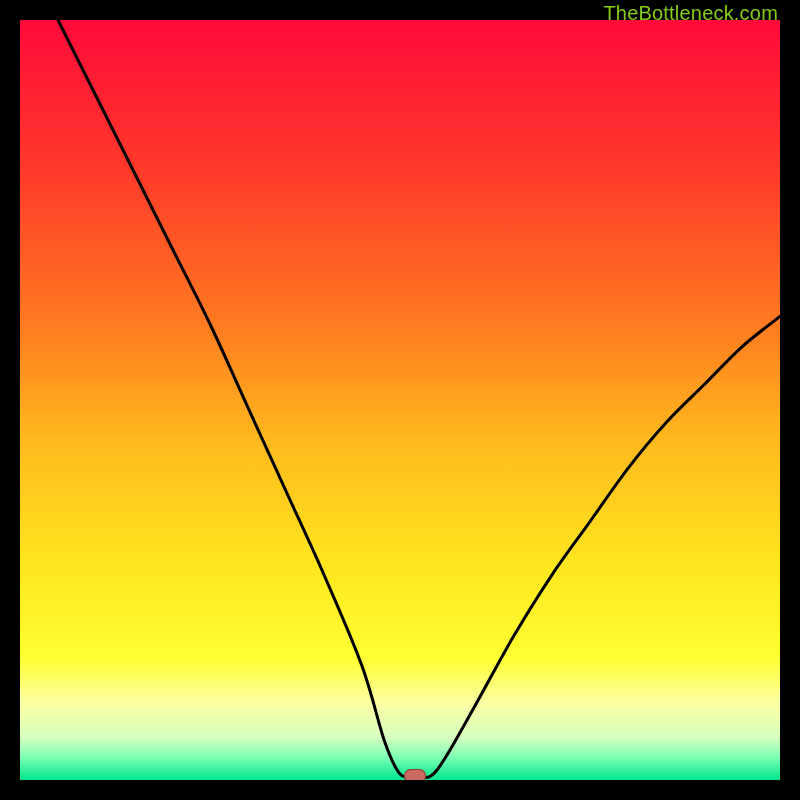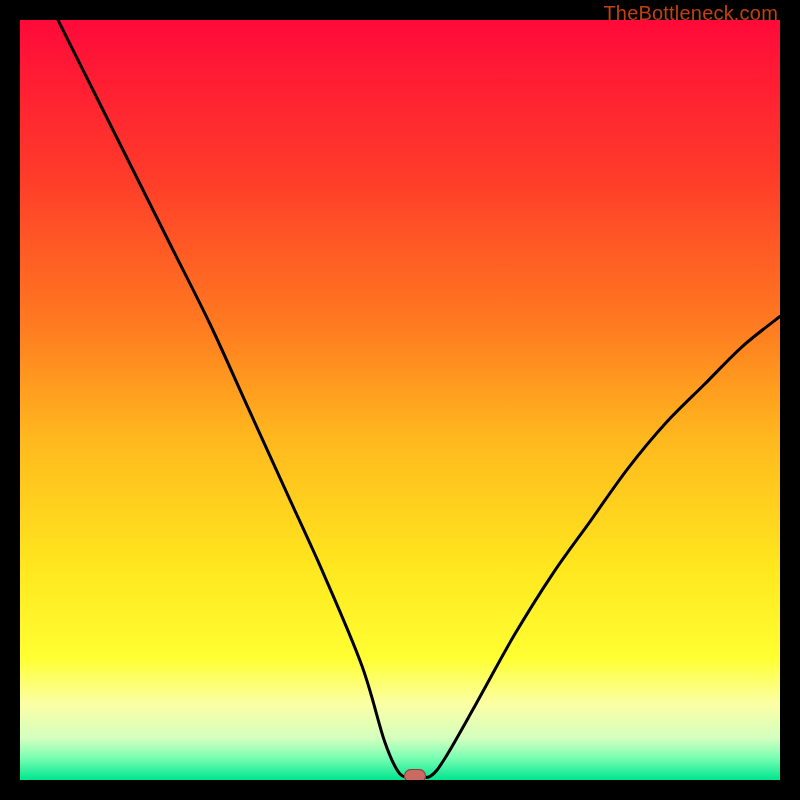--- a/index.html
+++ b/index.html
@@ -40,21 +40,21 @@
     position: absolute;
     width: 22px;
     height: 14px;
     border-radius: 7px;
     transform: translate(-50%, -50%);
   }
   .attribution {
     position: absolute;
     top: 2px;
     right: 22px;
-    color: #c2410c;
+    color: #84cc16;
     font-size: 20px;
     font-weight: 400;
     letter-spacing: 0.2px;
   }
 </style>
 </head>
 <body>
 
 <div class="frame">
 

